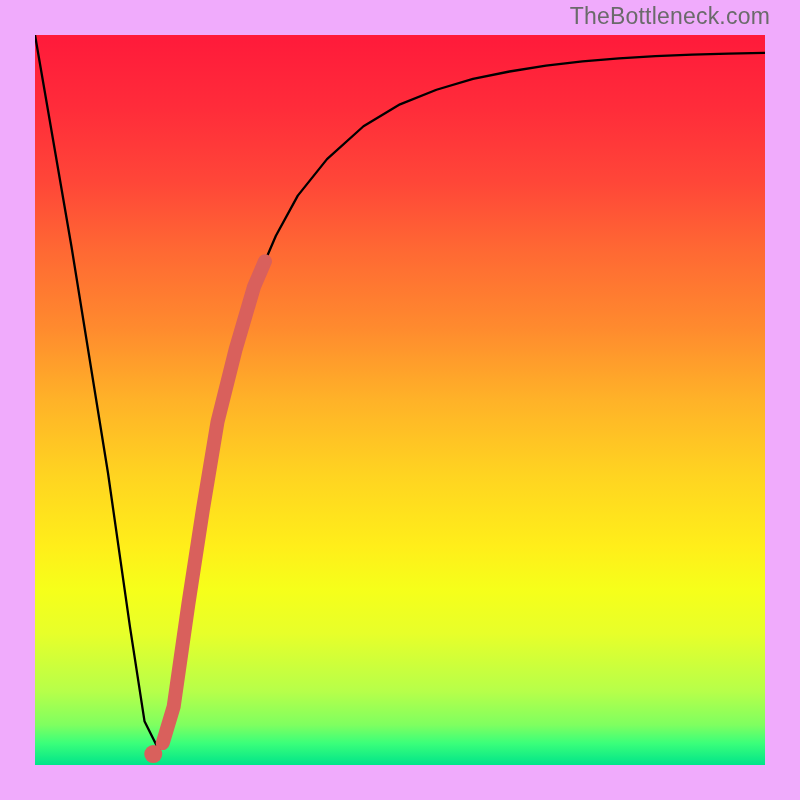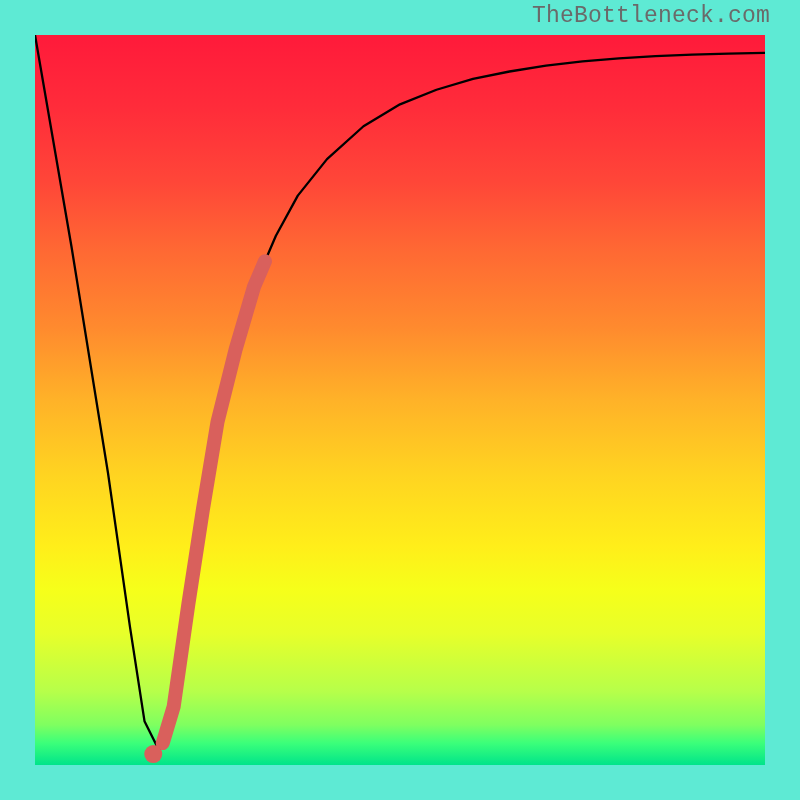--- a/index.html
+++ b/index.html
@@ -11,22 +11,21 @@
     overflow: hidden;
     position: relative;
     font-family: Arial, Helvetica, sans-serif;
   }
   .frame {
     position: absolute;
     left: 0;
     top: 0;
     width: 800px;
     height: 800px;
-    background: #5eead4;
-    font-family: Liberation Mono, monospace;
+    background: #f0abfc;
   }
   .plot {
     position: absolute;
     left: 35px;
     top: 35px;
     width: 730px;
     height: 730px;
   }
   .plot svg {
     display: block;

